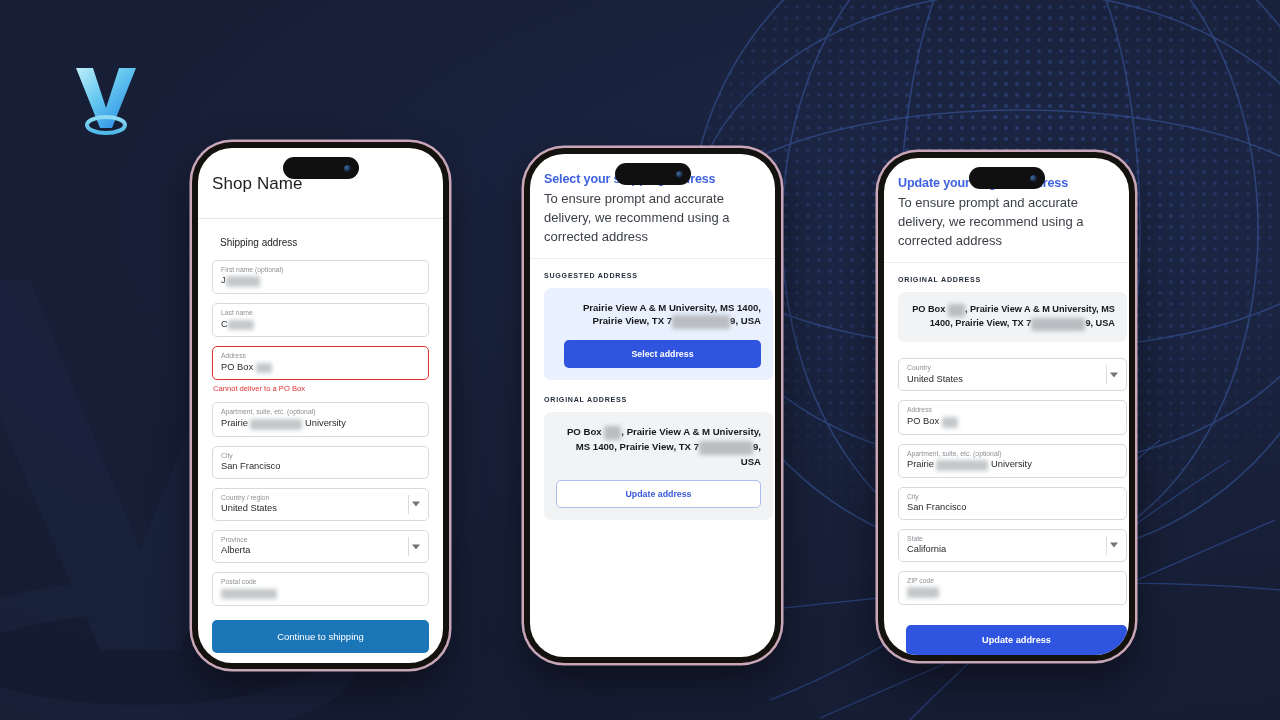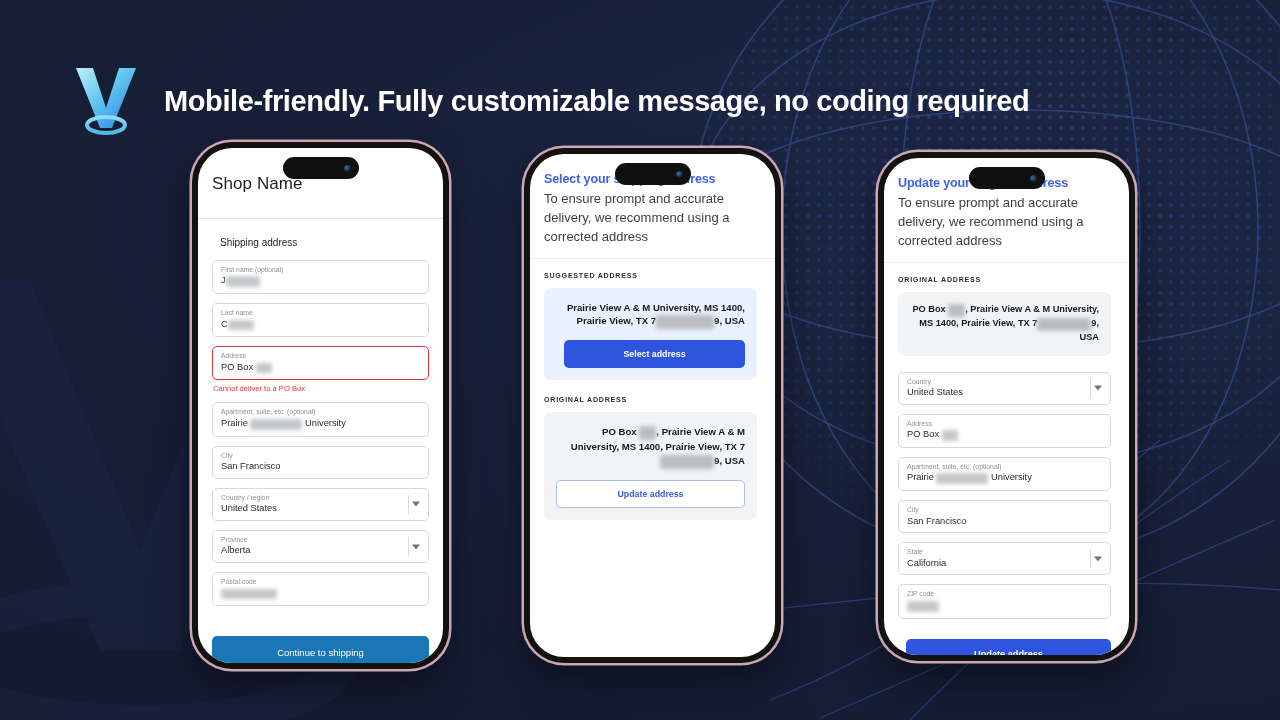--- a/index.html
+++ b/index.html
@@ -73,31 +73,31 @@
   .blur.dk{background:#b9bcc0;}
   .errmsg{font-size:7.6px;color:#e03030;margin:-5px 0 9px 1px;}
   .caret{
     position:absolute;right:8px;top:50%;transform:translateY(-50%);
     width:0;height:0;border-left:4px solid transparent;border-right:4px solid transparent;
     border-top:5px solid #6f7579;
   }
   .caret-sep{position:absolute;right:19px;top:6px;bottom:6px;width:1px;background:#dcdcdc;}
   .btn-primary{
     background:#1b76b8;color:#fff;border-radius:5px;text-align:center;
-    font-size:9.5px;padding:11px 12px;margin-top:30px;
+    font-size:9.5px;padding:11px 12px;margin-top:14px;
   }
   .link-blue{
     text-align:center;font-size:8.6px;color:#1e7fc4;margin-top:14px;font-weight:bold;
   }
 
   
   .m-head{padding:18px 14px 11px 14px;border-bottom:1px solid #ededed;}
   .m-title{font-size:12.6px;font-weight:bold;color:#3f62e0;letter-spacing:-.15px;margin-bottom:4px;}
   .m-sub{font-size:13px;color:#3a3f46;line-height:1.45;}
-  .m-body{padding:13px 18px 0 14px;}
+  .m-body{padding:13px 2px 0 14px;}
   .m-caption{font-size:7.1px;font-weight:bold;letter-spacing:.75px;color:#1f2937;margin-bottom:8px;}
   .card{border-radius:7px;padding:13px 12px 12px 12px;margin-bottom:16px;}
   .card.suggest{background:#e9f1fe;}
   .card.original{background:#f2f3f5;}
   .card-addr{font-size:9.6px;color:#16181c;text-align:right;line-height:1.45;font-weight:bold;}
   .card.original .card-addr{font-weight:bold;}
   .btn-royal{
     background:#2f55e0;color:#fff;border-radius:5px;text-align:center;
     font-size:8.8px;padding:9px 0;margin-top:11px;font-weight:bold;margin-left:8px;
   }
@@ -175,21 +175,20 @@
         <stop offset="100%" stop-color="#1d7fe0"></stop>
       </linearGradient>
       <linearGradient id="lg2" x1="0" y1="0" x2="0" y2="1">
         <stop offset="0%" stop-color="#8fdcf2"></stop>
         <stop offset="100%" stop-color="#4fb9e8"></stop>
       </linearGradient>
     </defs>
     <path d="M6 6 L23 6 L36 46 L49 6 L66 6 L42 66 L30 66 Z" fill="url(#lg)"></path>
     <ellipse cx="36" cy="63" rx="19" ry="8" fill="none" stroke="url(#lg2)" stroke-width="4"></ellipse>
   </svg>
-  <div class="headline">Mobile-friendly. Fully customizable message, no coding required</div>
 </div>
 
 <div class="phone" id="phone1">
   <div class="screen">
     <div class="island">
         <span class="cam"></span>
       </div>
 
     <div class="p1-head">
       <div class="p1-shopname">Shop Name</div>

